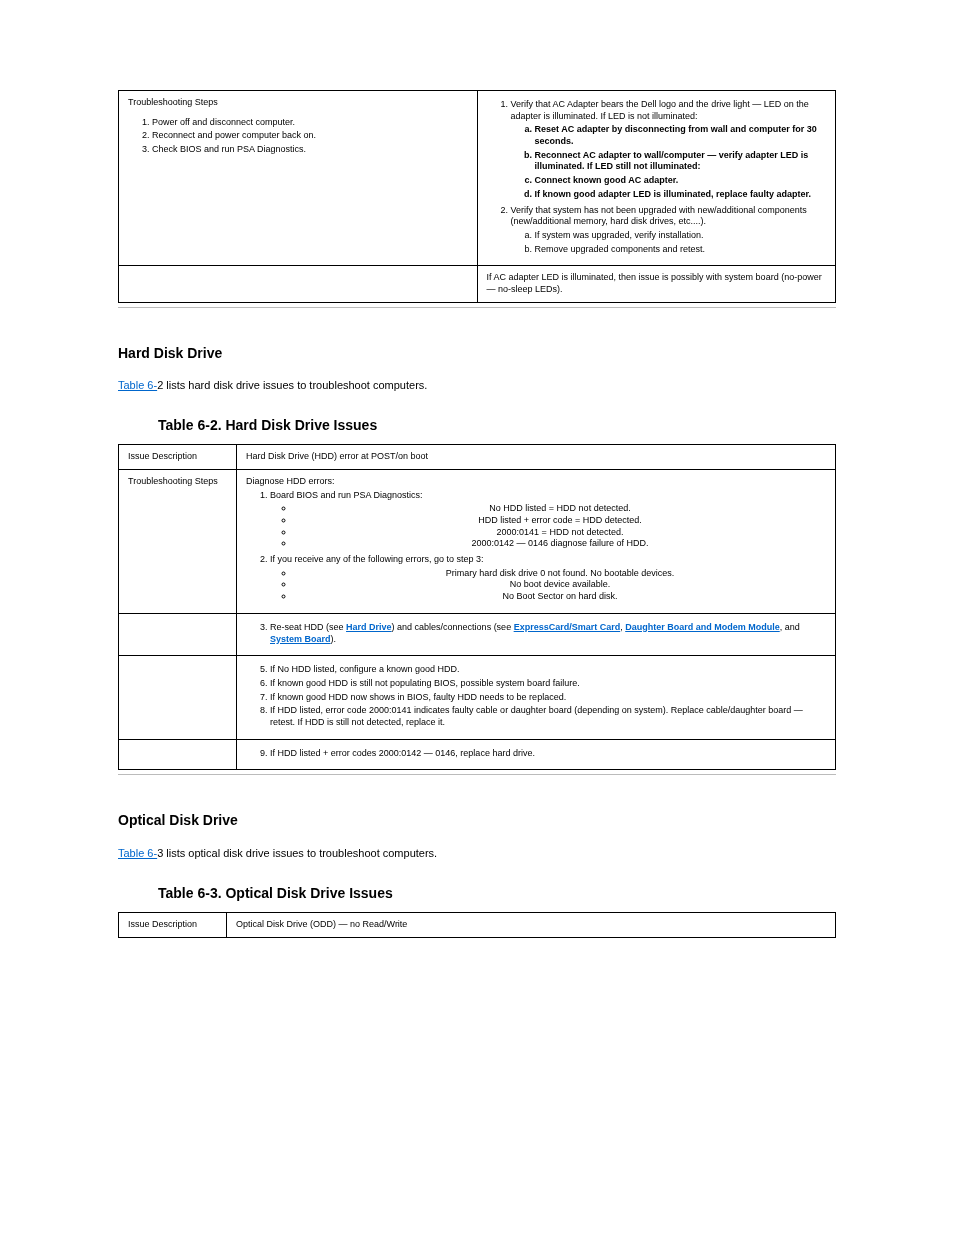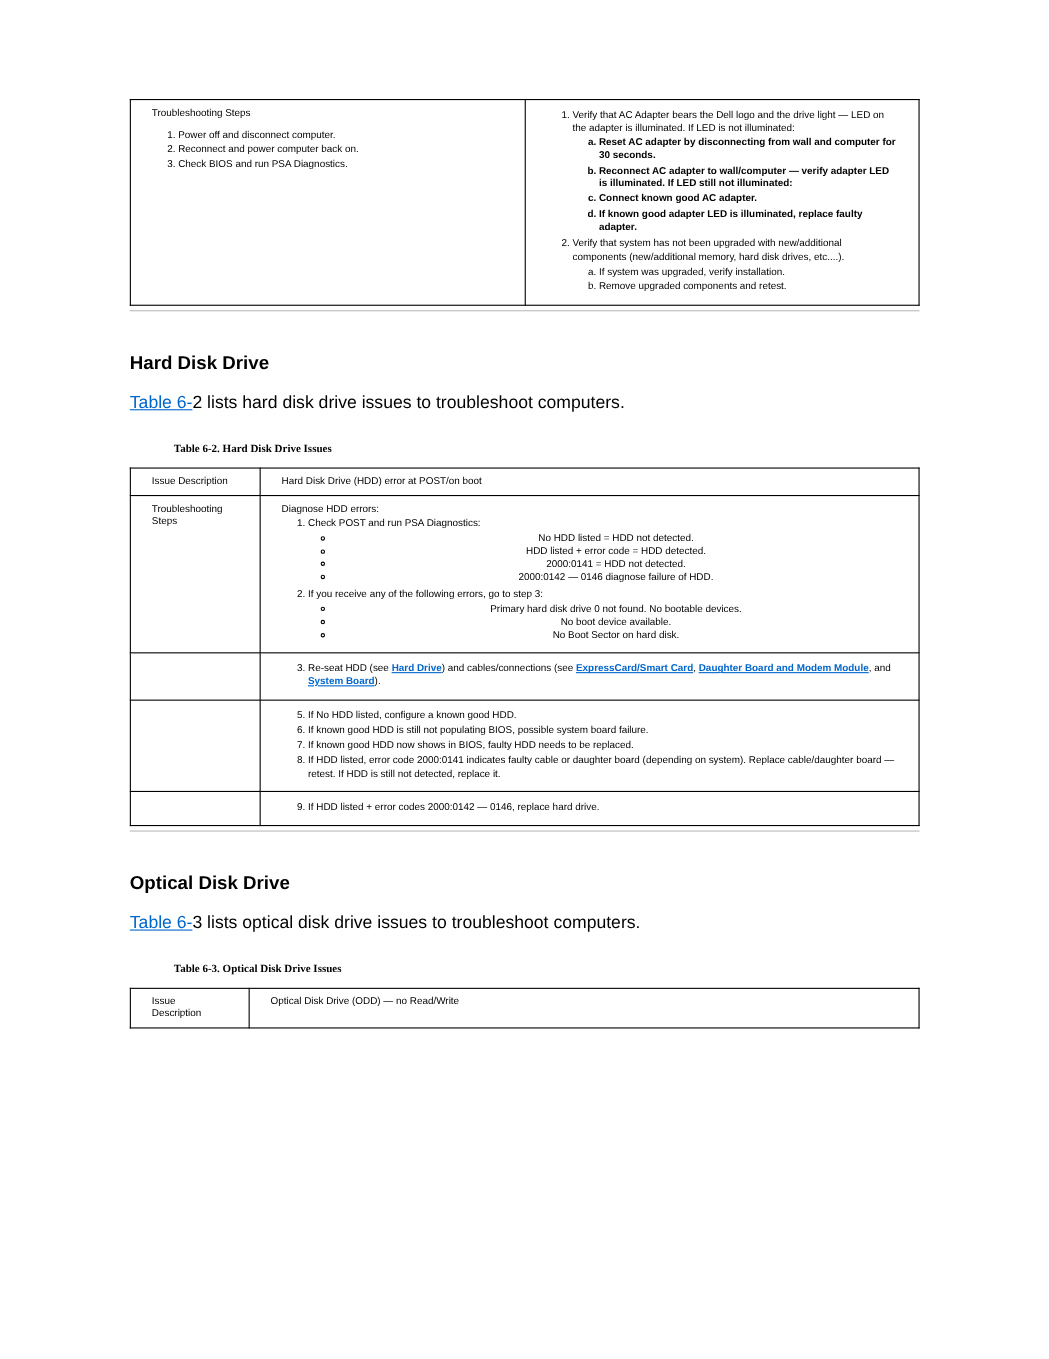--- a/index.html
+++ b/index.html
@@ -13,21 +13,21 @@
     padding: 90px 118px 60px 118px;
     line-height: 1.3;
   }
   .table {
     width: 100%;
     border-collapse: collapse;
     margin-bottom: 4px;
   }
   .table td {
     border: 1px solid #000;
-    padding: 6px 19px;
+    padding: 6px 9px;
     vertical-align: top;
     font-size: 9px;
   }
   .table .left-narrow { width: 118px; }
   .table tr.h20 td { height: 20px; }
   .link {
     color: #0066cc;
     text-decoration: underline;
     cursor: pointer;
     font-weight: bold;
@@ -45,32 +45,31 @@
     margin: 2px 0;
   }
   ul.circ {
     list-style-type: circle;
     margin: 2px 0 4px 0;
     padding-left: 24px;
   }
   ul.circ li { margin: 0; line-height: 1.3; text-align: center; }
   .section-heading {
     font-weight: bold;
-    font-size: 17px;
+    font-size: 14px;
     margin: 36px 0 16px 0;
   }
   .section-intro {
-    font-size: 16px;
+    font-size: 11px;
     margin: 0 0 24px 0;
   }
   .table-caption {
     font-weight: bold;
-    font-size: 10px;
+    font-size: 14px;
     margin: 0 0 10px 0;
-    font-family: Liberation Serif, serif;
   }
   .caption-indent { margin-left: 40px; }
   .hr-thin { border: none; border-top: 1px solid #bbb; height: 0; margin: 0; }
   .emdash { font-family: Arial, sans-serif; }
 </style>
 </head>
 <body>
 
 <table class="table">
   <tbody>
@@ -100,20 +99,26 @@
         <li>
           <span>Verify that system has not been upgraded with new/additional components (new/additional memory, hard disk drives, etc....).</span>
           <ol type="a" class="numlist" style="list-style-type: lower-alpha;">
             <li>If system was upgraded, verify installation.</li>
             <li>Remove upgraded components and retest.</li>
           </ol>
         </li>
       </ol>
     </td>
   </tr>
+  <tr class="h20">
+    <td></td>
+    <td>
+      <span>If AC adapter LED is illuminated, then issue is possibly with system board (no-power </span><span class="emdash">—</span><span> no-sleep LEDs).</span>
+    </td>
+  </tr>
 </tbody>
   </table>
 <hr class="hr-thin">
 
 <h3 class="section-heading">Hard Disk Drive</h3>
 <p class="section-intro">
   <span class="link-nound">Table 6-</span><span>2 lists hard disk drive issues to troubleshoot computers.</span>
 </p>
 <p class="table-caption caption-indent">
   <span>Table 6-</span><span>2. Hard Disk Drive Issues</span>
@@ -124,21 +129,21 @@
       <tr>
     <td class="left-narrow">Issue Description</td>
     <td>Hard Disk Drive (HDD) error at POST/on boot</td>
   </tr>
   <tr>
     <td class="left-narrow">Troubleshooting Steps</td>
     <td>
       <div>Diagnose HDD errors:</div>
       <ol class="numlist">
         <li>
-          <span>Check POST and run PSA Diagnostics:</span>
+          <span>Board BIOS and run PSA Diagnostics:</span>
           <ul class="circ">
             <li>No HDD listed = HDD not detected.</li>
             <li>HDD listed + error code = HDD detected.</li>
             <li>2000:0141 = HDD not detected.</li>
             <li>
               <span>2000:0142 </span><span class="emdash">—</span><span> 0146 diagnose failure of HDD.</span>
             </li>
           </ul>
         </li>
         <li>

